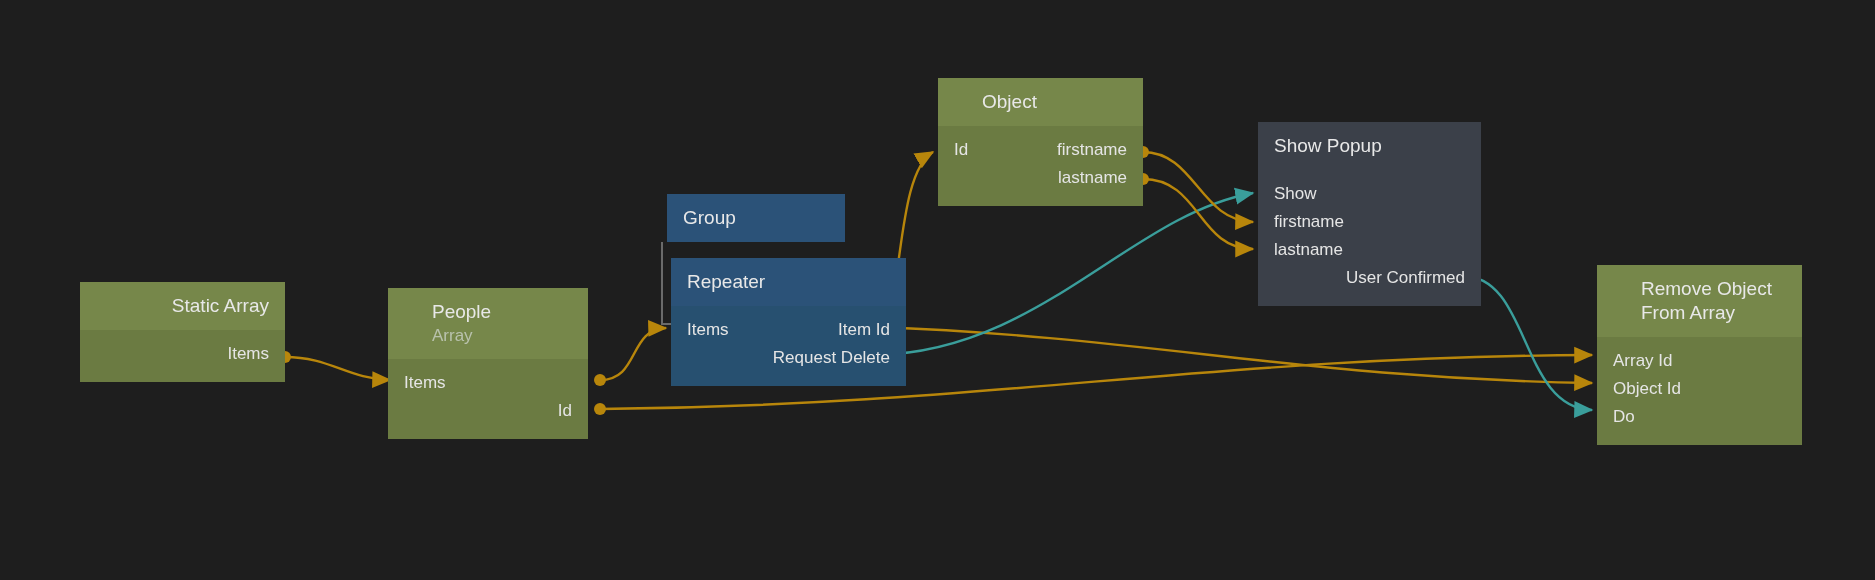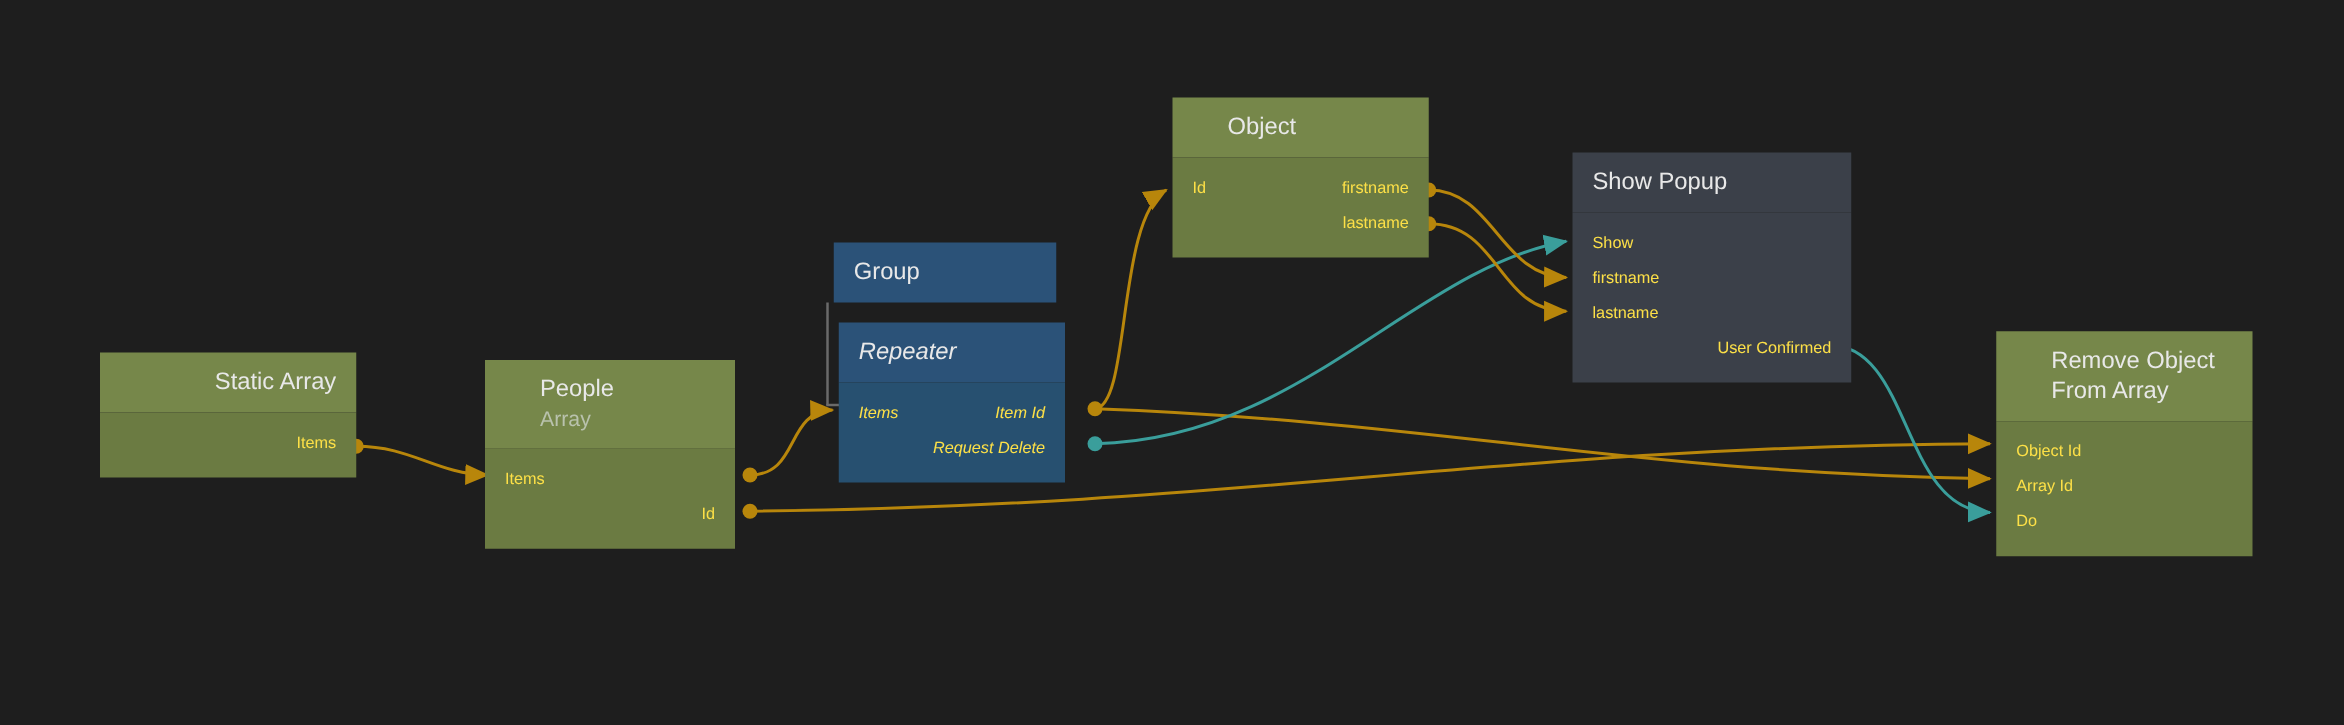--- a/index.html
+++ b/index.html
@@ -46,23 +46,23 @@
     padding: 10px 0 14px 0;
   }
   .port-row {
     position: relative;
     height: 28px;
     box-sizing: border-box;
   }
   .port-label {
     position: absolute;
     top: 0;
-    font-size: 13px;
+    font-size: 17px;
     line-height: 28px;
-    color: #fde047;
+    color: #e5e5e5;
     white-space: nowrap;
   }
   .port-label.in  { left: 16px; }
   .port-label.out { right: 16px; }
 
   
   .green .node-header { background: #76874a; padding-left: 44px; }
   .green .node-body   { background: #6b7b42; }
   
   .blue .node-header  { background: #2b5278; }
@@ -164,21 +164,21 @@
       </div>
     </div>
   </div>
 
   <div class="node blue" style="left:640px; top:194px; width:205px;padding-left:27px;">
     <div class="node-header">
       <span>Group</span>
     </div>
   </div>
 
-  <div class="node blue" style="left:671px; top:258px; width:181px;font-style:italic;">
+  <div class="node blue" style="left:671px; top:258px; width:235px;">
     <div class="node-header">
       <span>Repeater</span>
     </div>
     <div class="node-body">
       <div class="port-row">
         <span class="port-label in">Items</span>
         <span class="port-label out">Item Id</span>
       </div>
       <div class="port-row">
         <span class="port-label out">Request Delete</span>
@@ -220,24 +220,24 @@
       </div>
     </div>
   </div>
 
   <div class="node green" style="left:1597px; top:265px; width:205px;">
     <div class="node-header">
       <span>Remove Object From Array</span>
     </div>
     <div class="node-body">
       <div class="port-row">
+        <span class="port-label in">Array Id</span>
+      </div>
+      <div class="port-row">
         <span class="port-label in">Object Id</span>
       </div>
       <div class="port-row">
-        <span class="port-label in">Array Id</span>
-      </div>
-      <div class="port-row">
         <span class="port-label in">Do</span>
       </div>
     </div>
   </div>
 
 </div>
 
 </body></html>

